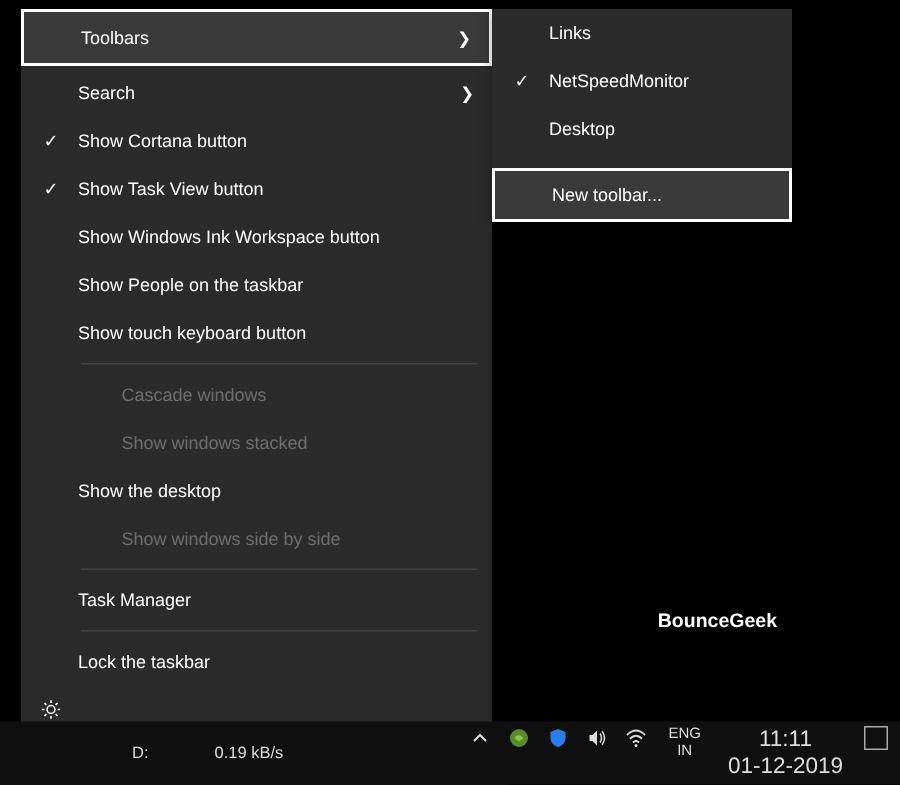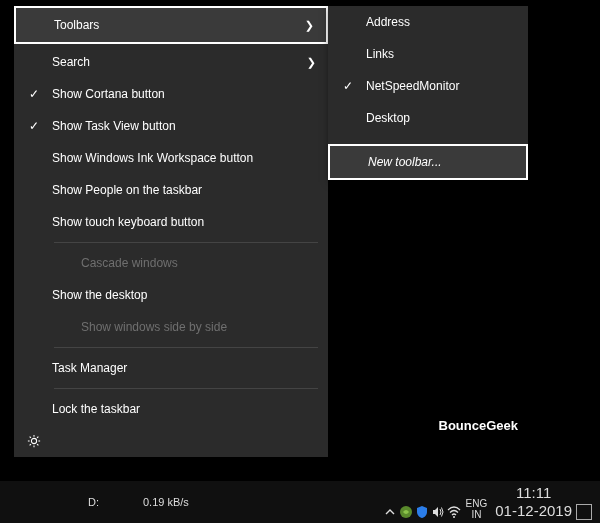--- a/index.html
+++ b/index.html
@@ -63,49 +63,48 @@
       background: #3a3a3a;
     }
     .menu-item.highlight-main {
       height: 38px;
       margin-bottom: 2px;
       justify-content: space-between;
     }
     .menu-item.highlight-sub {
       margin-top: 10px;
       height: 36px;
-      font-style: italic;
     }
     .settings-icon {
       display: inline-block;
       width: 14px; height: 14px;
     }
     .watermark {
       position: absolute;
       right: 82px;
-      bottom: 90px;
+      bottom: 102px;
       color: #fff;
       font-weight: 600;
       font-size: 13px;
     }
     
     .taskbar {
       position: absolute;
       left: 0; right: 0; bottom: 0;
       height: 42px;
       background: #101010;
       display: flex;
       align-items: center;
       padding: 0 8px;
       gap: 6px;
     }
     .task-left { display: flex; align-items: center; gap: 14px; flex: 1; }
     .drive-label { color: #ddd; font-size: 11px; padding-left: 80px; }
     .netspeed { color: #ddd; font-size: 11px; padding-left: 30px; }
-    .tray { display: flex; align-items: flex-end; }
+    .tray { display: flex; align-items: flex-start; gap: 10px; }
     .tray-icon { color: #eee; display: flex; align-items: center; justify-content: center; width: 16px; height: 16px; }
     .lang {
       color: #ddd;
       font-size: 10px;
       line-height: 1.1;
       text-align: center;
       padding: 0 4px;
     }
     .clock {
       color: #ddd;
@@ -152,20 +151,24 @@
     <span class="label">Show People on the taskbar</span>
   </div>
   <div class="menu-item">
     <span class="check"></span>
     <span class="label">Show touch keyboard button</span>
   </div>
   <div class="menu-separator"></div>
   <div class="menu-item disabled">
     <span class="check"></span>
     <span class="label">Cascade windows</span>
+  </div>
+  <div class="menu-item disabled">
+    <span class="check"></span>
+    <span class="label">Show windows stacked</span>
   </div>
   <div class="menu-item">
     <span class="check"></span>
     <span class="label">Show the desktop</span>
   </div>
   <div class="menu-item disabled">
     <span class="check"></span>
     <span class="label">Show windows side by side</span>
   </div>
   <div class="menu-separator"></div>
@@ -193,24 +196,20 @@
             <line x1="11.5" y1="4.5" x2="13" y2="3"></line>
           </g>
         </svg>
     </span>
   </div>
 </div>
 
 <div class="menu sub">
   <div class="menu-item">
     <span class="check"></span>
-    <span class="label">Address</span>
-  </div>
-  <div class="menu-item">
-    <span class="check"></span>
     <span class="label">Links</span>
   </div>
   <div class="menu-item">
     <span class="check">✓</span>
     <span class="label">NetSpeedMonitor</span>
   </div>
   <div class="menu-item">
     <span class="check"></span>
     <span class="label">Desktop</span>
   </div>

